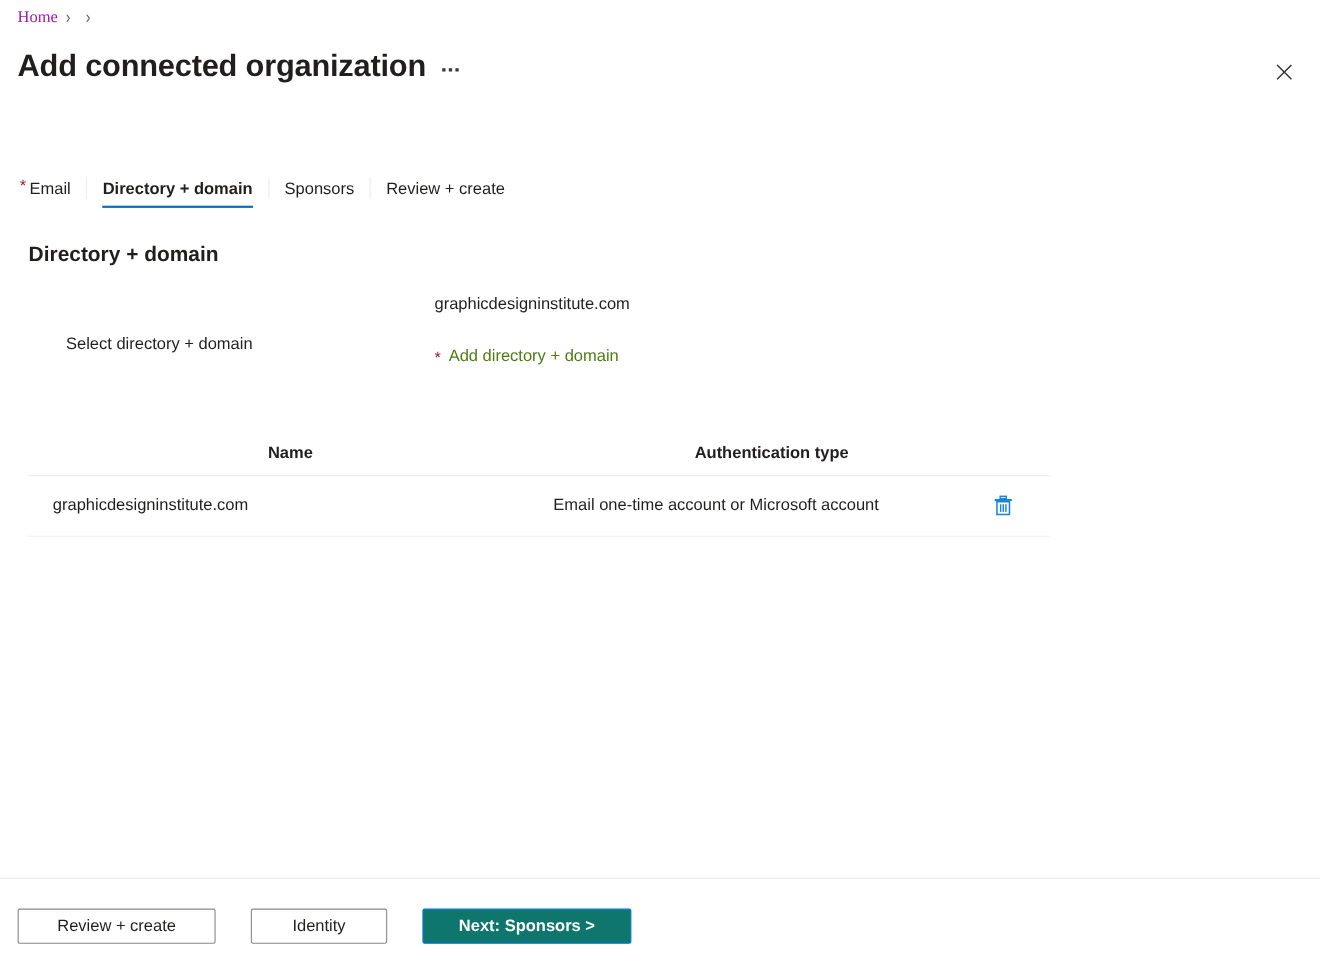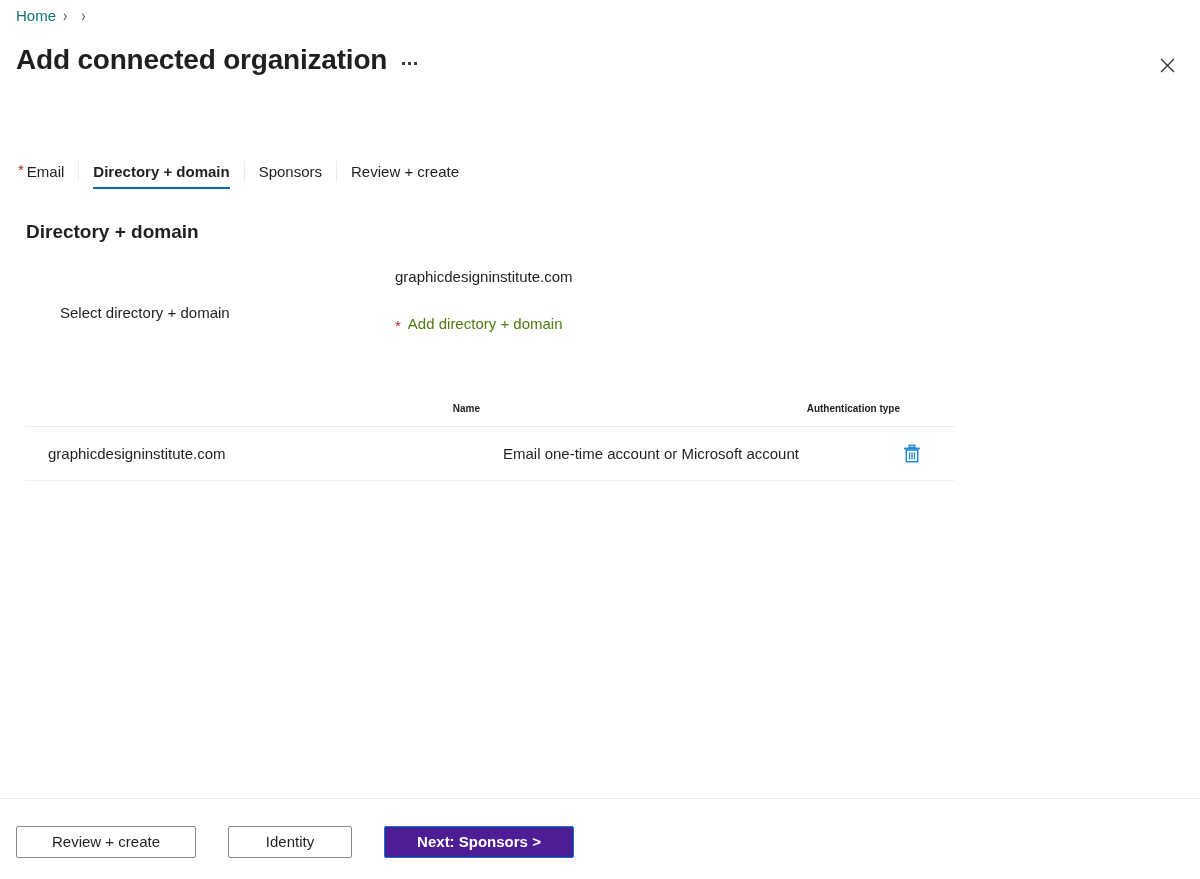--- a/index.html
+++ b/index.html
@@ -19,23 +19,24 @@
     position: absolute;
     left: 16px;
     top: 6px;
     display: flex;
     align-items: center;
     font-size: 15px;
     line-height: 20px;
     white-space: nowrap;
   }
   .crumb-link {
-    color: #0f766e;
+    color: #a21caf;
     text-decoration: none;
     cursor: pointer;
+    font-family: Liberation Serif, serif;
   }
   .crumb-sep {
     color: #605e5c;
     margin: 0 7px;
     font-size: 13px;
     display: inline-block;
     transform: scaleY(1.25);
   }
 
   
@@ -189,22 +190,22 @@
     left: 25px;
     top: 403px;
     width: 930px;
   }
   .grid table {
     width: 100%;
     border-collapse: collapse;
     table-layout: fixed;
   }
   .grid th {
-    text-align: right;
-    font-size: 10px;
+    text-align: center;
+    font-size: 15px;
     font-weight: bold;
     color: #201f1e;
     padding: 0 0 12px 23px;
     border-bottom: 1px solid #edebe9;
   }
   .grid td {
     font-size: 15px;
     color: #201f1e;
     padding: 14px 0 14px 23px;
     border-bottom: 1px solid #f3f2f1;
@@ -255,21 +256,21 @@
     border-radius: 2px;
     cursor: pointer;
     line-height: 30px;
   }
   .btn-default {
     background: #ffffff;
     border: 1px solid #8a8886;
     color: #201f1e;
   }
   .btn-primary {
-    background: #4c1d95;
+    background: #0f766e;
     border: 1px solid #0078d4;
     color: #ffffff;
     font-weight: bold;
   }
   .btn-review { min-width: 180px; }
   .btn-previous { min-width: 124px; }
   .btn-next { min-width: 190px; }
 </style>
 </head>
 <body>

